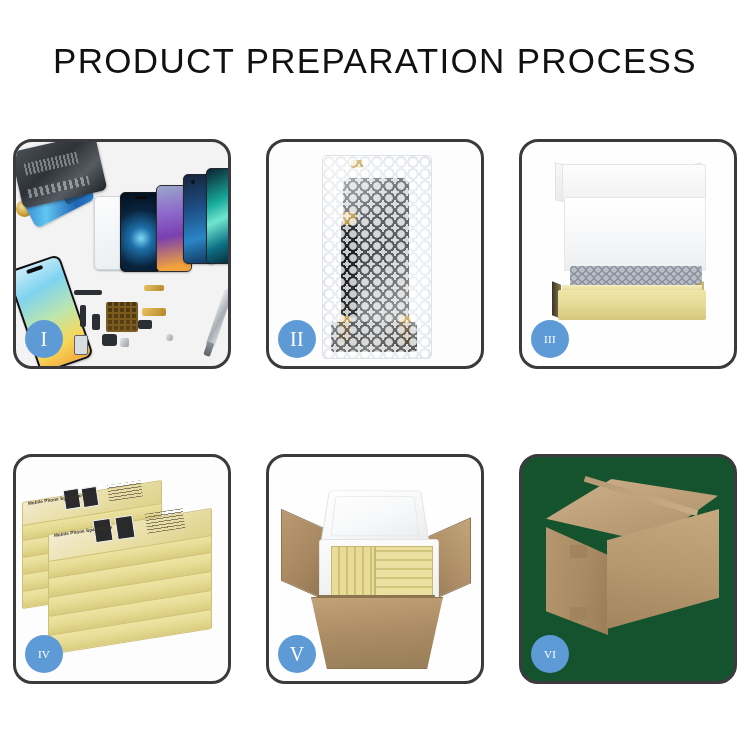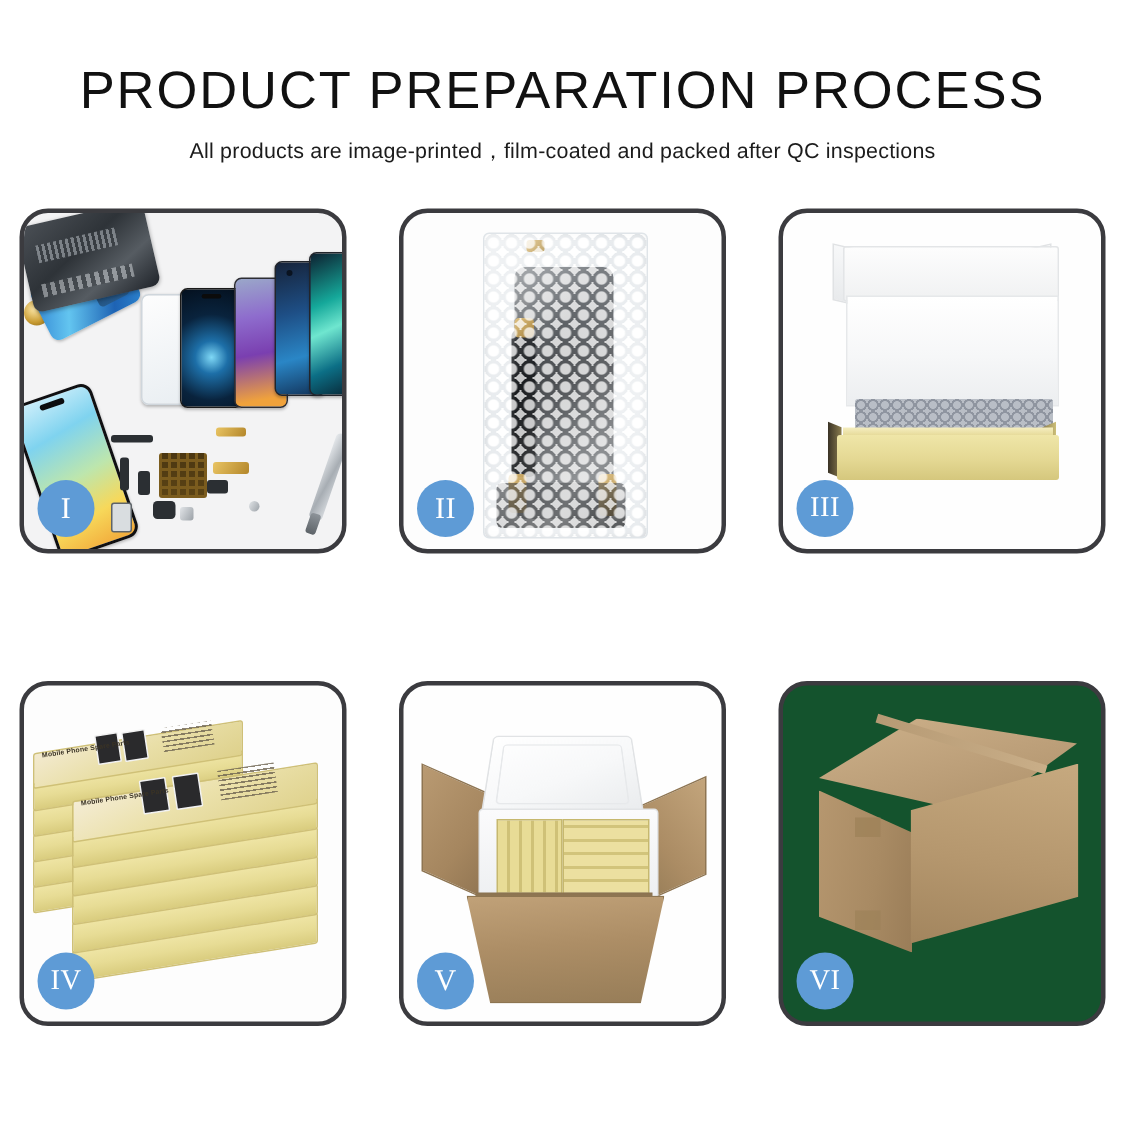--- a/index.html
+++ b/index.html
@@ -64,21 +64,21 @@
     border-radius: 50%;
     background: #5e9bd6;
     color: #ffffff;
     font-family: "Liberation Serif", serif;
     font-size: 20px;
     line-height: 38px;
     text-align: center;
     letter-spacing: 0.3px;
     z-index: 40;
   }
-  .badge.small { font-size: 19px; }
+  .badge.small { font-size: 11px; }
 
   
   .p1 { background: #f3f3f4; }
   .ph {
     position: absolute;
     border-radius: 4px;
     box-shadow: 0 1px 2px rgba(0,0,0,.25);
   }
   
   .p1-blue {
@@ -405,21 +405,20 @@
     background: #9d8258; opacity: .7;
   }
 </style>
 </head>
 <body>
 
 <div id="page">
 
   <div class="header">
     <h1 class="page-title">PRODUCT PREPARATION PROCESS</h1>
-    <p class="page-subtitle">All products are image-printed，film-coated and packed after QC inspections</p>
   </div>
 
   <div class="grid">
 
     <div class="panel p1">
       <div class="panel-stage">
         <div class="ph p1-blue"></div>
         <div class="ph p1-glass"></div>
         <div class="ph p1-dark"></div>
         <div class="ph p1-purple"></div>

